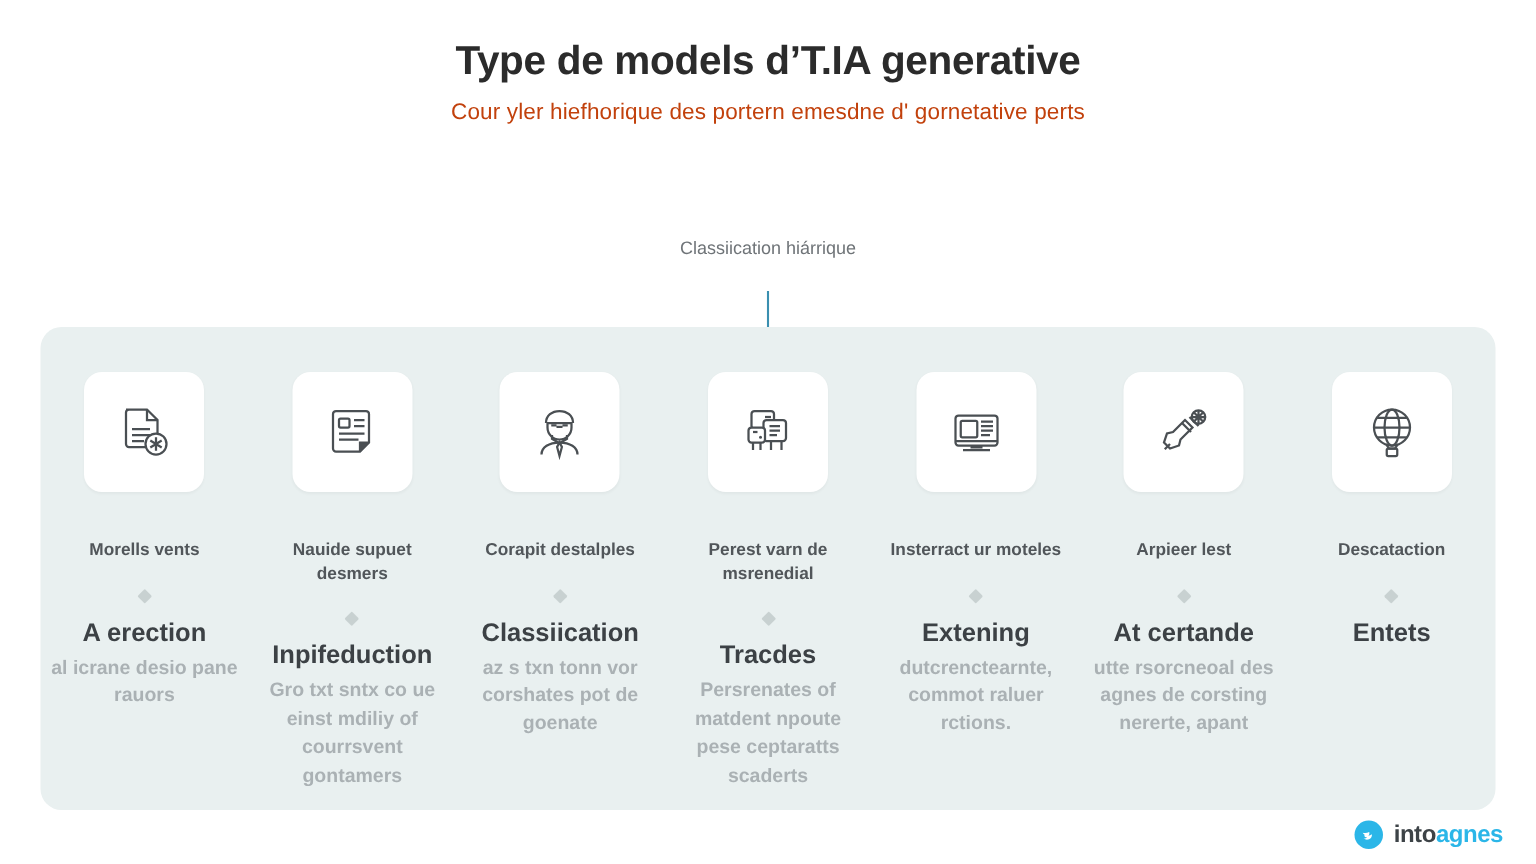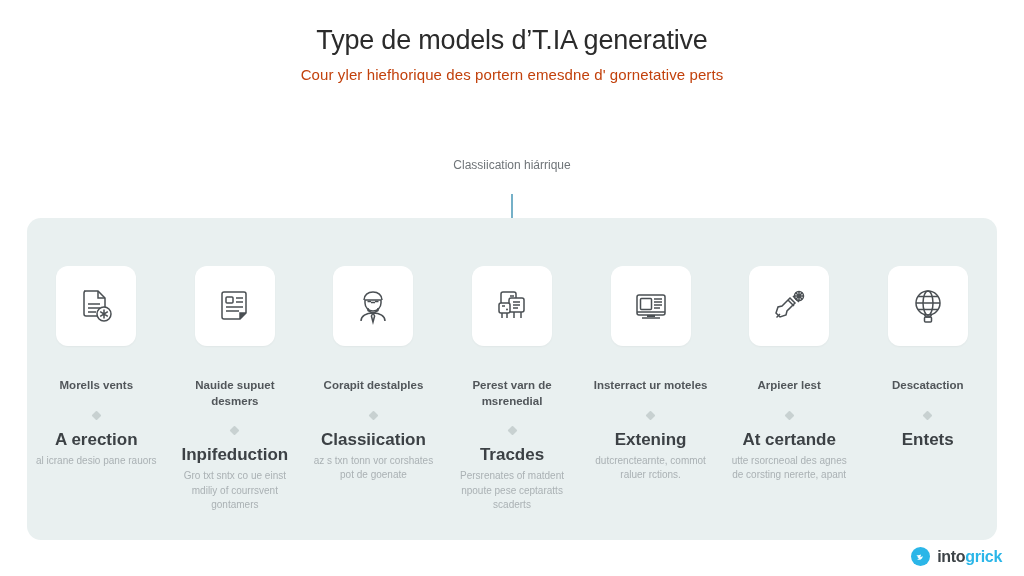--- a/index.html
+++ b/index.html
@@ -8,21 +8,21 @@
     background:#ffffff;
     font-family:"Liberation Sans","DejaVu Sans",sans-serif;
     overflow:hidden;
     position:relative;
   }
   .page{position:absolute;inset:0;}
 
   
   .header{padding-top:24px;text-align:center;}
   .title{
-    font-size:27px;font-weight:normal;color:#2b2b2b;
+    font-size:27px;font-weight:bold;color:#2b2b2b;
     letter-spacing:-0.2px;line-height:1.2;margin:0;
   }
   .subtitle{
     font-size:15px;color:#c2410c;font-weight:400;
     margin:10px 0 0 0;letter-spacing:.1px;
   }
 
   
   .root-label{
     position:absolute;top:158px;left:0;right:0;
@@ -41,21 +41,21 @@
   }
 
   
   .cols{
     position:absolute;left:27px;top:218px;width:970px;height:322px;
     display:flex;
   }
   .col{
     flex:1 1 0;
     display:flex;flex-direction:column;align-items:center;
-    padding-top:48px;
+    padding-top:30px;
   }
   .icon-card{
     width:80px;height:80px;background:#ffffff;border-radius:12px;
     display:flex;align-items:center;justify-content:center;
     box-shadow:0 1px 2px rgba(0,0,0,.04);
   }
   .icon-card svg{display:block;}
   .node-label{
     margin-top:32px;
     font-size:11.5px;color:#51565a;font-weight:600;
@@ -67,23 +67,24 @@
     background:#c2cbcb;transform:rotate(45deg);
     border-radius:1px;opacity:.85;
   }
   .leaf-title{
     margin-top:10px;
     font-size:17px;font-weight:bold;color:#3c4145;
     text-align:center;line-height:1.3;width:125px;
   }
   .leaf-body{
     margin-top:3px;
-    font-size:10px;color:#aab1b4;
+    font-size:13px;color:#aab1b4;
     text-align:center;line-height:1.45;width:125px;
     filter:blur(.35px);
+    font-weight:bold;
   }
 
   
   .logo{
     position:absolute;right:22px;bottom:10px;
     display:flex;align-items:center;gap:7px;
   }
   .logo-badge{
     width:19px;height:19px;border-radius:50%;
     background:#2bb6e8;display:flex;align-items:center;justify-content:center;
@@ -239,16 +240,16 @@
     </div>
 
   </div>
 
   <div class="logo">
     <span class="logo-badge">
       <svg width="12" height="12" viewBox="0 0 12 12" fill="#ffffff">
         <path d="M1.5 4.2c1.6.3 3 .2 4.3-.6.3.9.1 1.8-.6 2.6.9-.1 1.7-.5 2.4-1.1.2 1.4-.5 2.7-1.9 3.4-1.3.6-2.7.3-3.6-.6.9.1 1.7-.1 2.3-.6-1 0-1.8-.6-2-1.5.3.1.6.1.9 0-.9-.3-1.5-1-1.8-1.6z"></path>
       </svg>
     </span>
-    <span class="logo-text"><span class="logo-into">into</span><span class="logo-grick">grick</span></span>
+    <span class="logo-text"><span class="logo-into">into</span><span class="logo-grick">agnes</span></span>
   </div>
 
 </div>
 
 </body></html>

